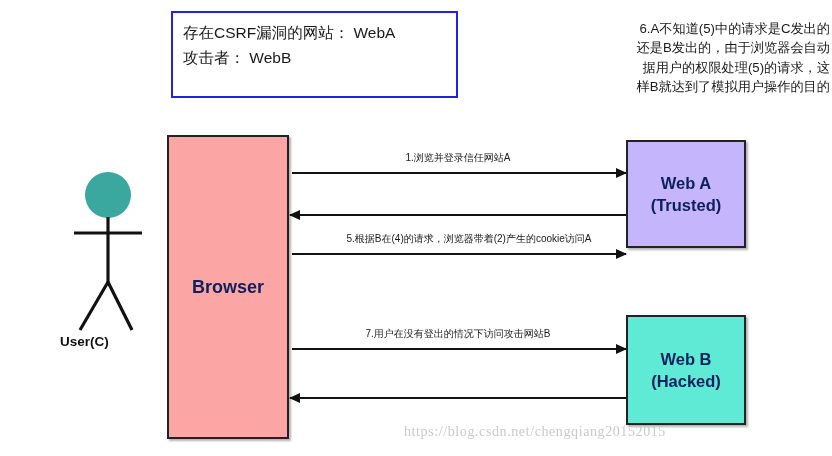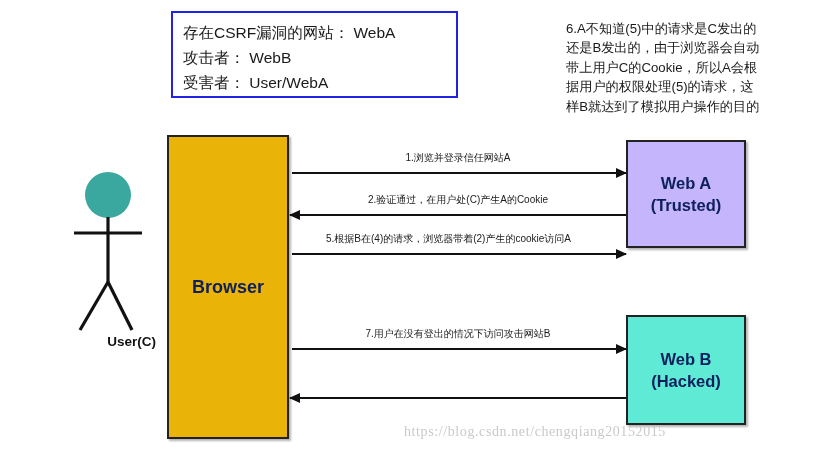--- a/index.html
+++ b/index.html
@@ -34,21 +34,21 @@
     color: #1a1a1a;
     white-space: nowrap;
   }
 
   
   #annotation {
     position: absolute;
     left: 566px;
     top: 19px;
     width: 264px;
-    text-align: left;
+    text-align: right;
   }
   #annotation .ann-line {
     font-size: 13.2px;
     line-height: 19.4px;
     color: #1a1a1a;
     white-space: nowrap;
   }
 
   
   .node-box {
@@ -61,21 +61,21 @@
     justify-content: center;
     text-align: center;
     color: #0d1f5c;
     font-weight: bold;
   }
   #browser-box {
     left: 167px;
     top: 135px;
     width: 122px;
     height: 304px;
-    background: #eab308;
+    background: #fca5a5;
     font-size: 18px;
   }
   #weba-box {
     left: 626px;
     top: 140px;
     width: 120px;
     height: 108px;
     background: #c4b5fd;
     font-size: 16.5px;
     line-height: 22px;
@@ -96,21 +96,21 @@
     left: 60px;
     top: 170px;
     width: 96px;
     height: 175px;
   }
   #user-label {
     position: absolute;
     left: 60px;
     top: 334px;
     width: 96px;
-    text-align: right;
+    text-align: left;
     font-size: 13.5px;
     font-weight: bold;
     color: #111111;
   }
 
   
   .flow-arrow {
     position: absolute;
     height: 2px;
     background: #111111;
@@ -153,27 +153,25 @@
   }
 </style>
 </head>
 <body>
 
 <div id="canvas">
 
   <div id="legend-box">
     <div class="legend-line">存在CSRF漏洞的网站： WebA</div>
     <div class="legend-line">攻击者： WebB</div>
-    <div class="legend-line">受害者： User/WebA</div>
   </div>
 
   <div id="annotation">
     <div class="ann-line">6.A不知道(5)中的请求是C发出的</div>
     <div class="ann-line">还是B发出的，由于浏览器会自动</div>
-    <div class="ann-line">带上用户C的Cookie，所以A会根</div>
     <div class="ann-line">据用户的权限处理(5)的请求，这</div>
     <div class="ann-line">样B就达到了模拟用户操作的目的</div>
   </div>
 
   <div id="user-figure">
     <svg width="96" height="175" viewBox="0 0 96 175">
       <circle cx="48" cy="25" r="23" fill="#3aa89e"></circle>
       <line x1="48" y1="47" x2="48" y2="112" stroke="#111111" stroke-width="3.2"></line>
       <line x1="14" y1="63" x2="82" y2="63" stroke="#111111" stroke-width="3.2"></line>
       <line x1="48" y1="112" x2="20" y2="160" stroke="#111111" stroke-width="3.2"></line>
@@ -196,24 +194,23 @@
   <div class="node-box" id="webb-box">
     <span>
       <span>Web B</span><br>
       <span>(Hacked)</span>
     </span>
   </div>
 
   <div class="flow-label" style="left:292px; top:151px; width:332px;">1.浏览并登录信任网站A</div>
   <div class="flow-arrow to-right" style="left:292px; top:172px; width:334px;"></div>
 
-  <div class="flow-label" style="left:292px; top:193px; width:332px;">2.验证通过，在用户处(C)产生A的Cookie</div>
   <div class="flow-arrow to-left" style="left:290px; top:214px; width:336px;"></div>
 
-  <div class="flow-label" style="left:290px; top:232px; width:358px; text-align:left;padding-left:36px;">5.根据B在(4)的请求，浏览器带着(2)产生的cookie访问A</div>
+  <div class="flow-label" style="left:290px; top:232px; width:358px; text-align:center;">5.根据B在(4)的请求，浏览器带着(2)产生的cookie访问A</div>
   <div class="flow-arrow to-right" style="left:292px; top:253px; width:334px;"></div>
 
   <div class="flow-label" style="left:292px; top:327px; width:332px;">7.用户在没有登出的情况下访问攻击网站B</div>
   <div class="flow-arrow to-right" style="left:292px; top:348px; width:334px;"></div>
 
   <div class="flow-arrow to-left" style="left:290px; top:397px; width:336px;"></div>
 
   <div id="watermark">https://blog.csdn.net/chengqiang20152015</div>
 
 </div>

